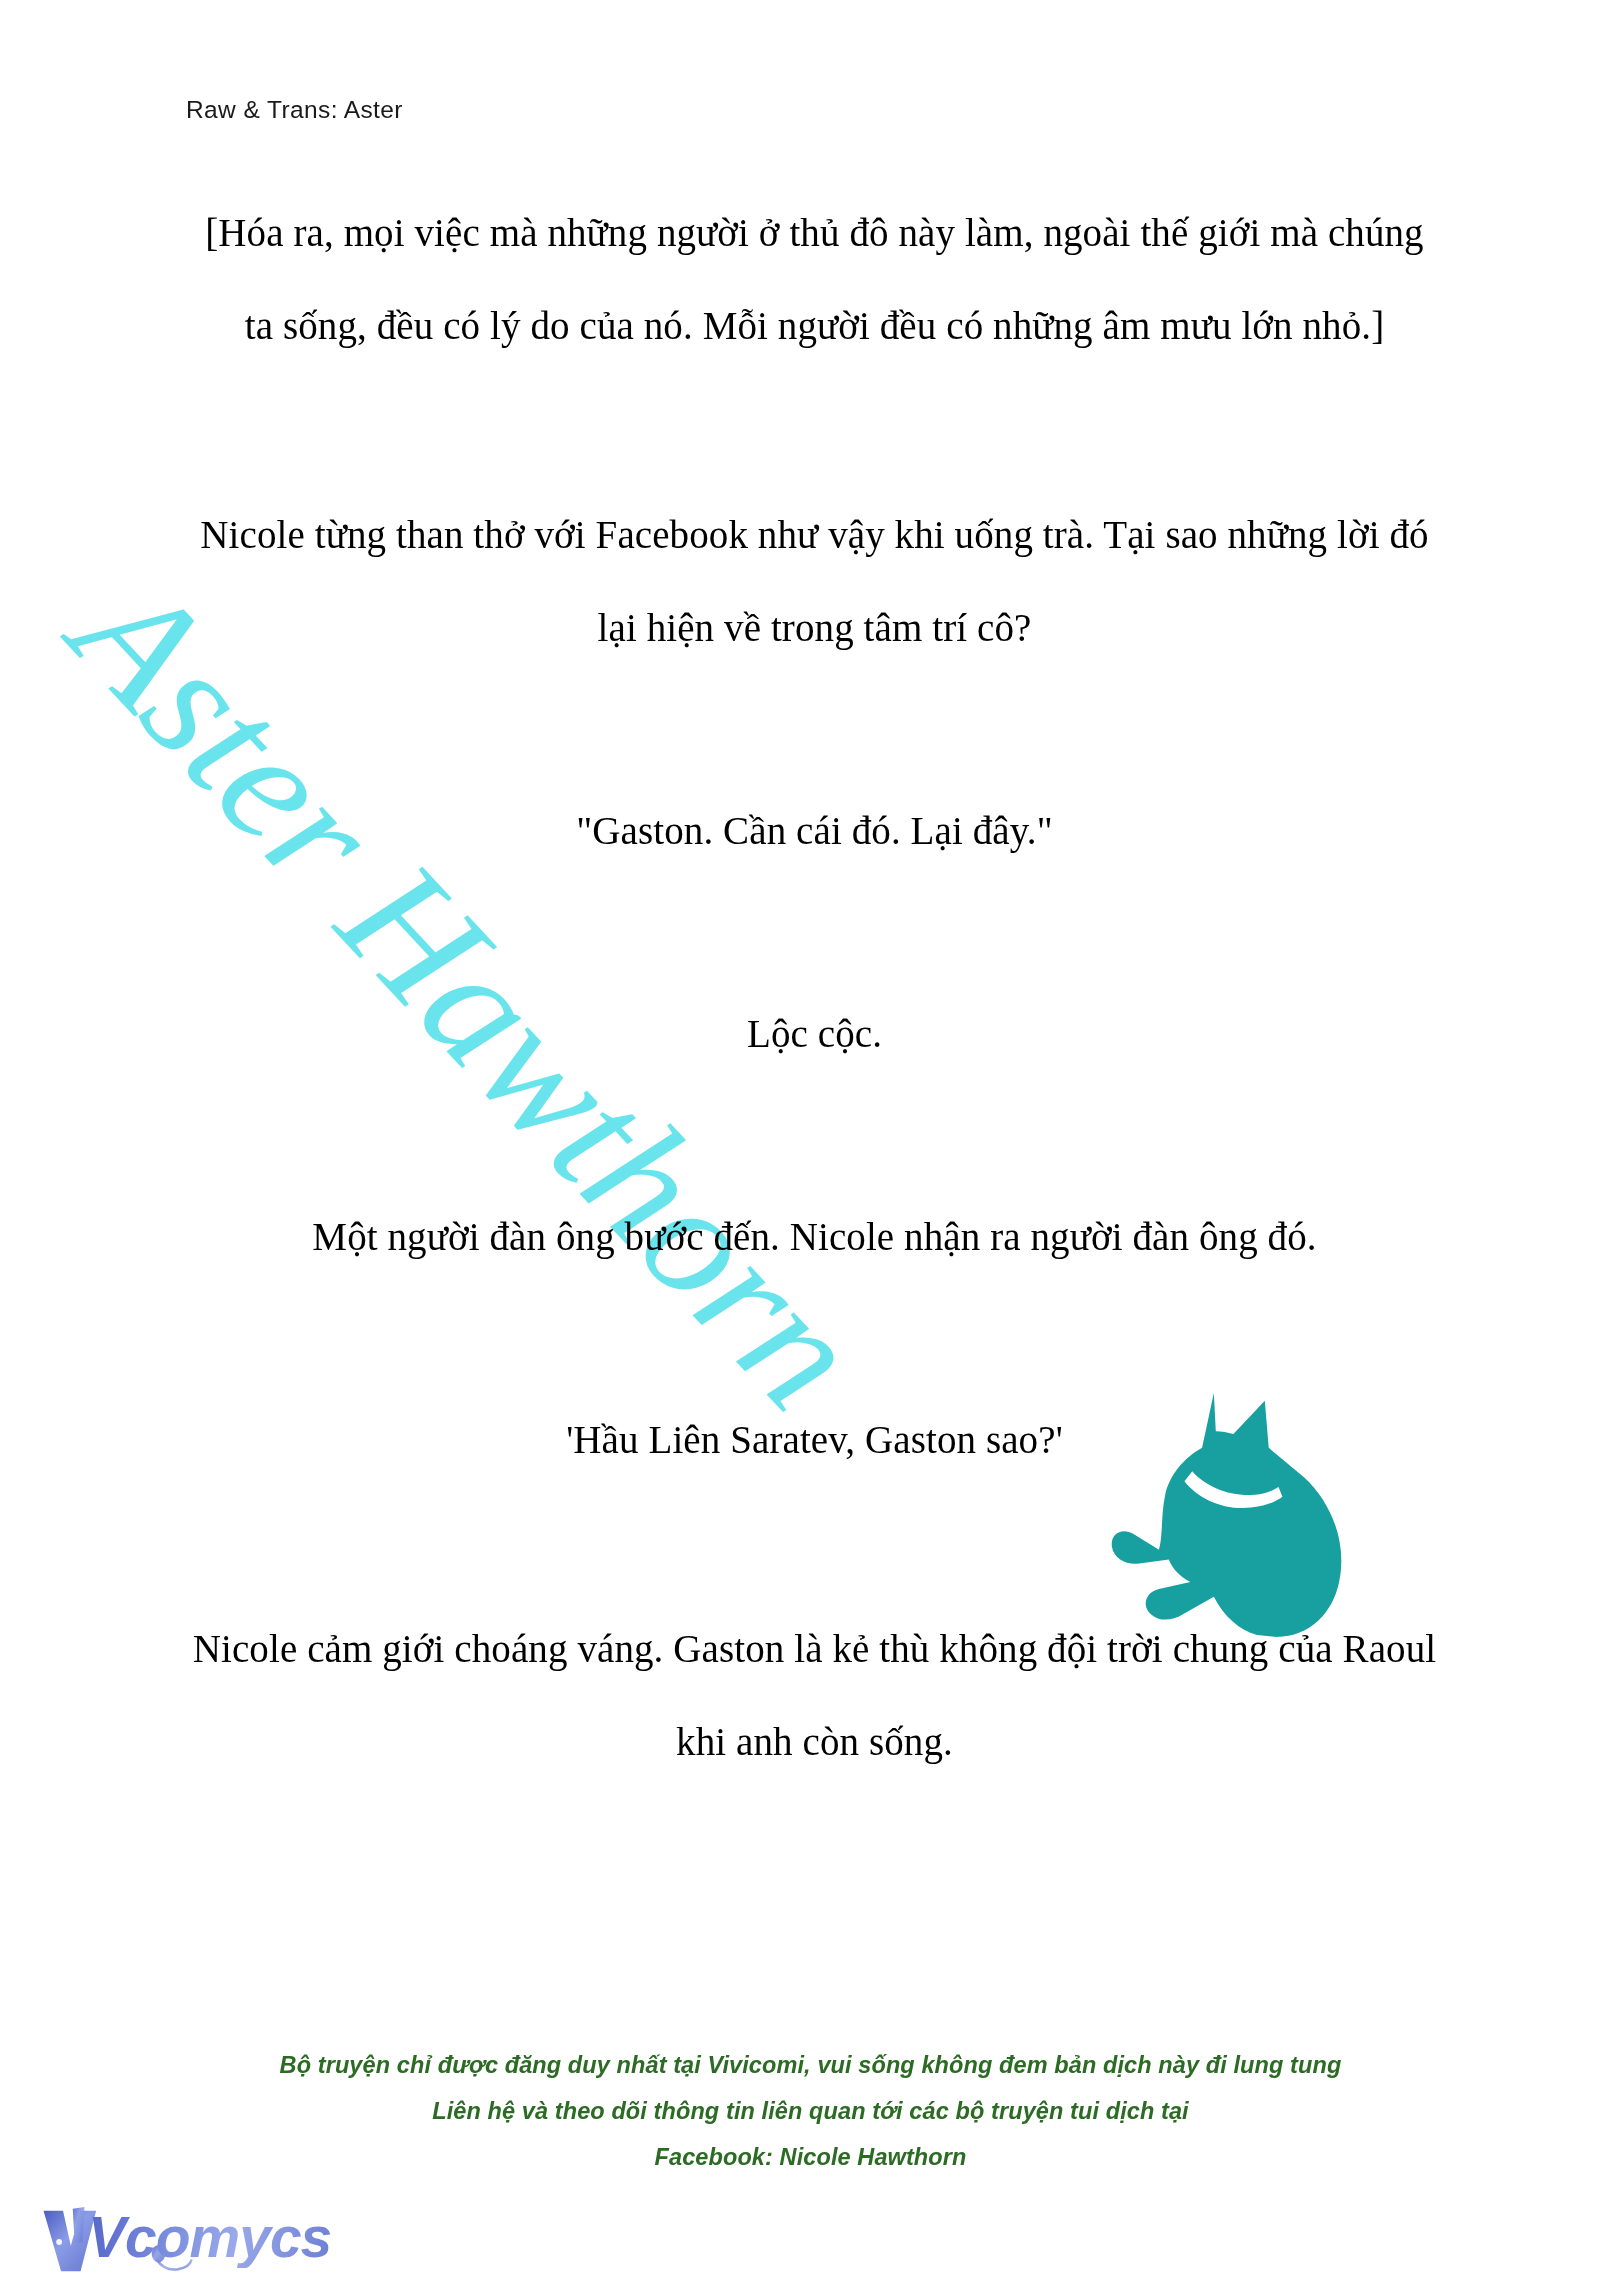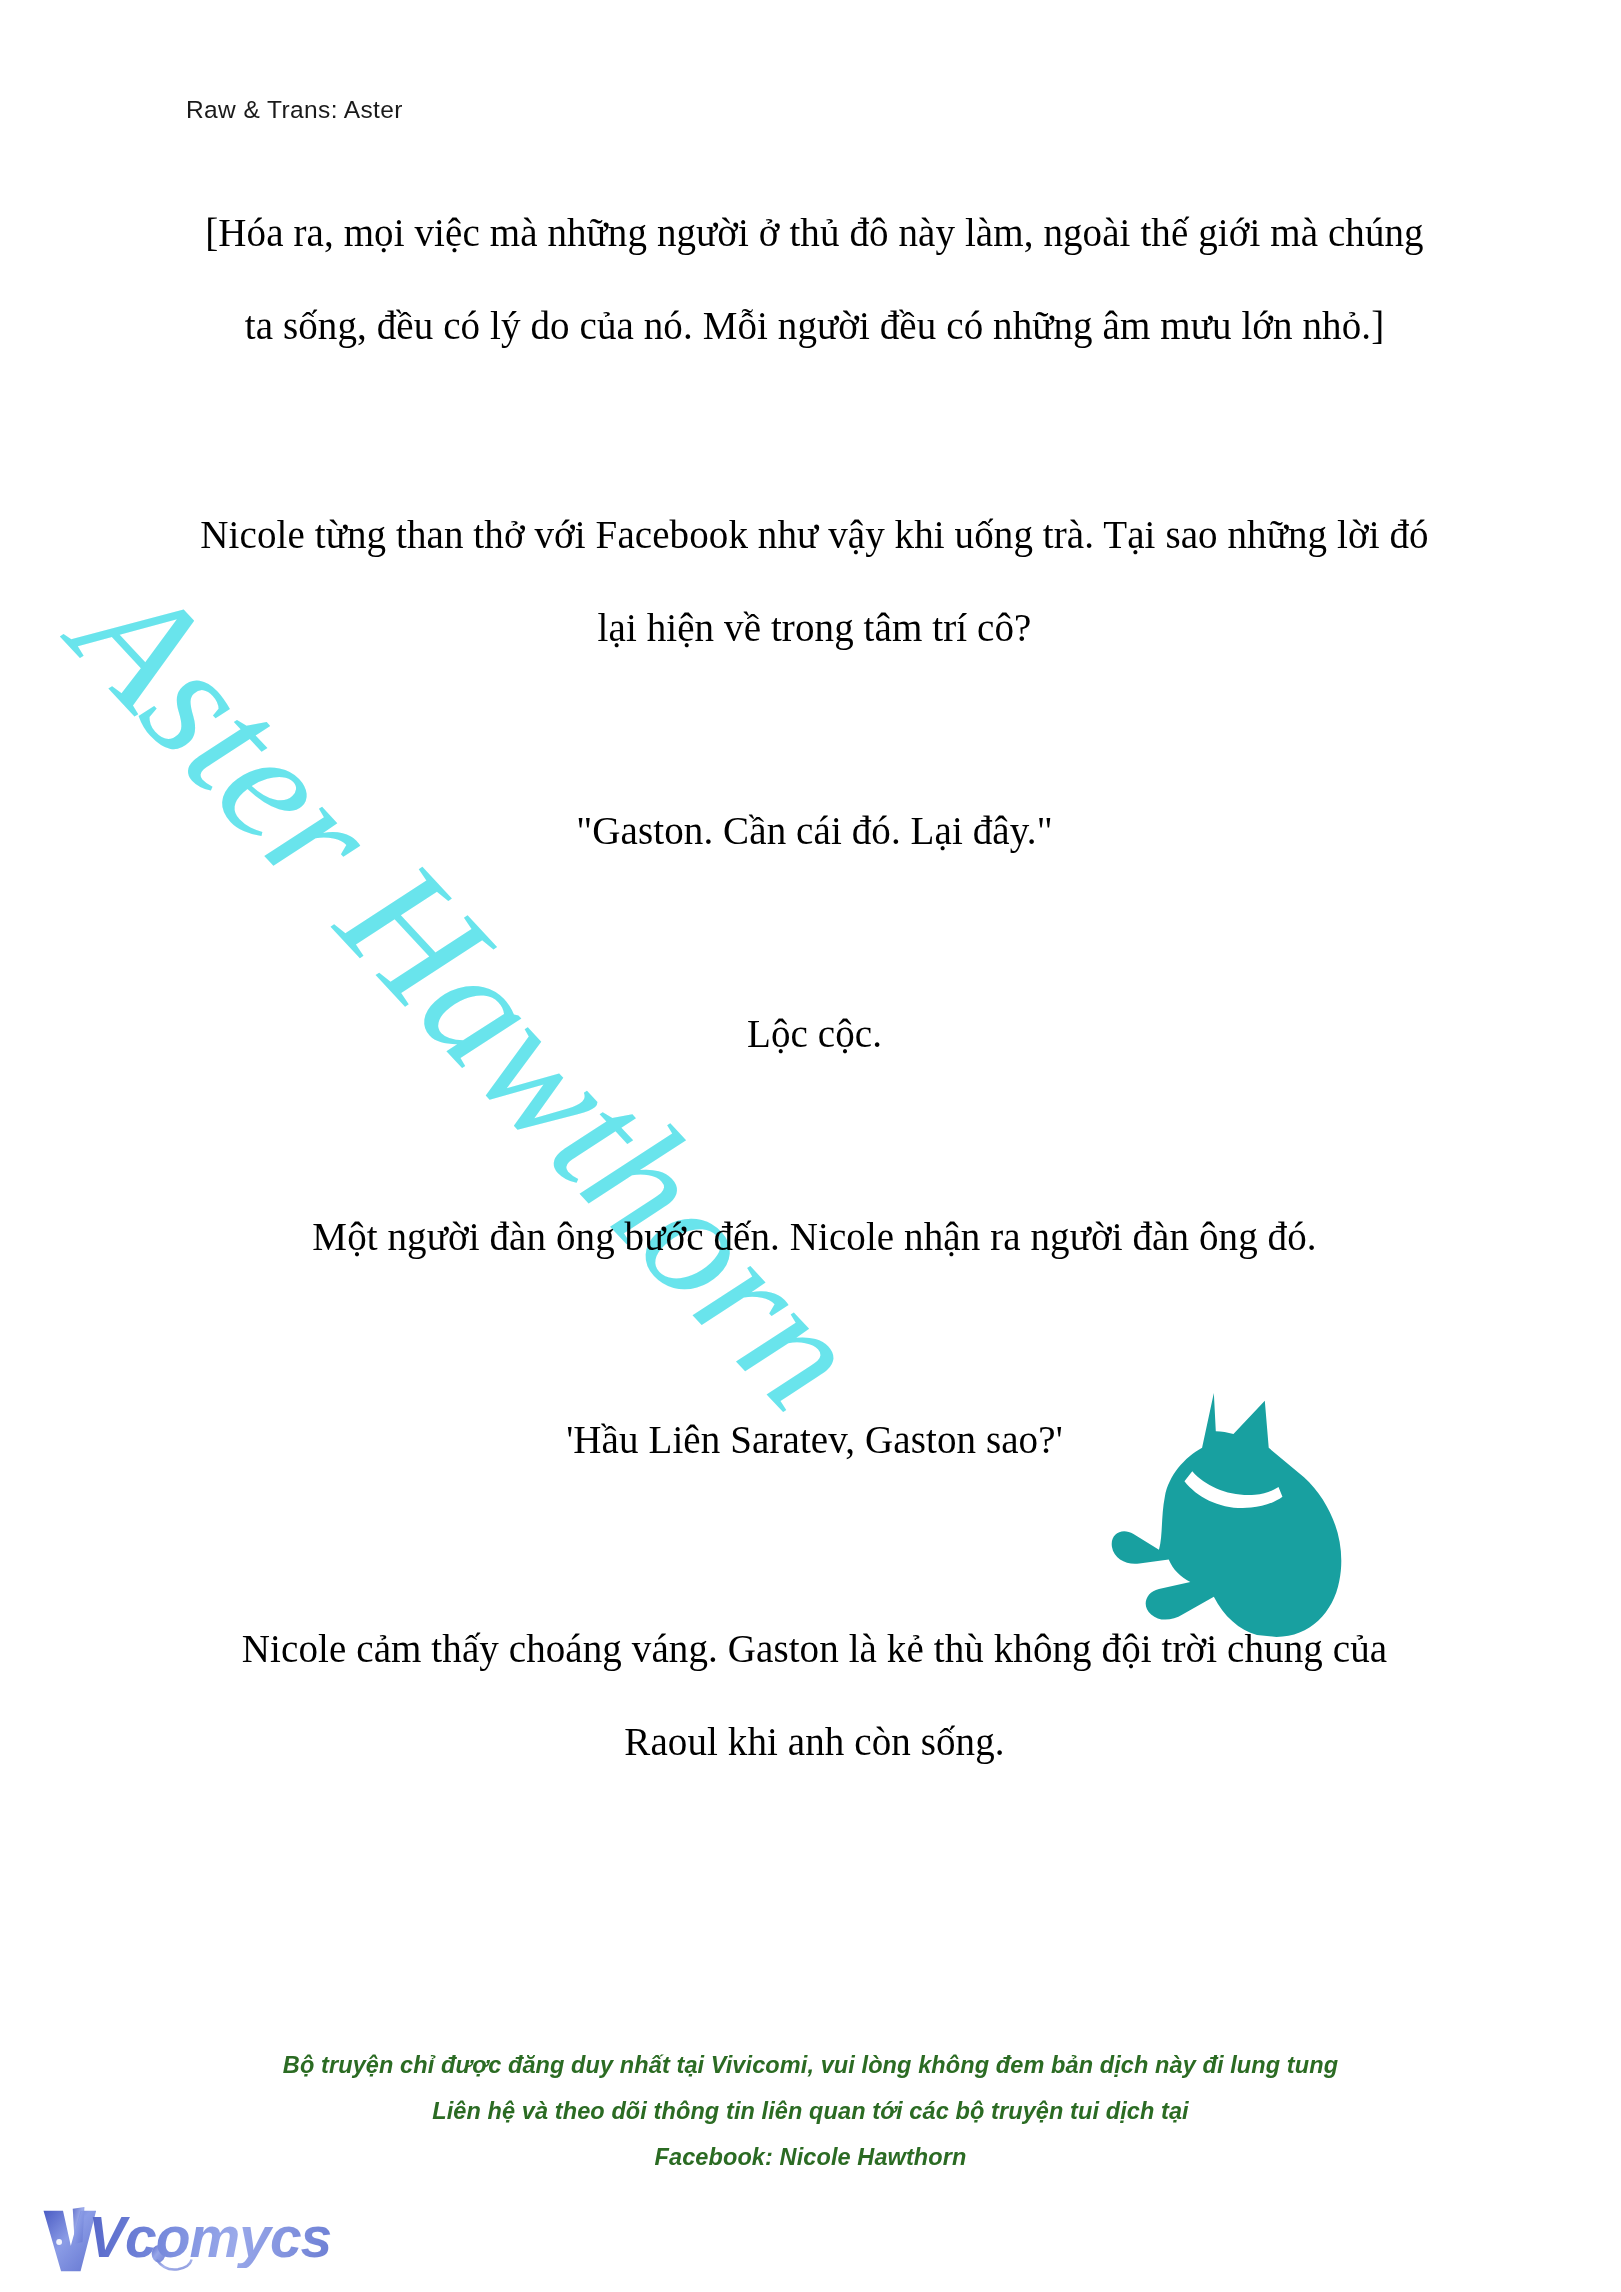--- a/index.html
+++ b/index.html
@@ -177,25 +177,25 @@
     <p class="para">Nicole từng than thở với Facebook như vậy khi uống trà. Tại sao những lời đó lại hiện về trong tâm trí cô?</p>
     <div class="gap-md"></div>
     <p class="para">"Gaston. Cần cái đó. Lại đây."</p>
     <div class="gap-md"></div>
     <p class="para">Lộc cộc.</p>
     <div class="gap-md"></div>
     <p class="para">Một người đàn ông bước đến. Nicole nhận ra người đàn ông đó.</p>
     <div class="gap-md"></div>
     <p class="para">'Hầu Liên Saratev, Gaston sao?'</p>
     <div class="gap-lg"></div>
-    <p class="para">Nicole cảm thấy choáng váng. Gaston là kẻ thù không đội trời chung của Raoul khi anh còn sống.</p>
+    <p class="para">Nicole cảm giới choáng váng. Gaston là kẻ thù không đội trời chung của Raoul khi anh còn sống.</p>
   </div>
 
   <div class="footer-notice">
-    <div>Bộ truyện chỉ được đăng duy nhất tại Vivicomi, vui lòng không đem bản dịch này đi lung tung</div>
+    <div>Bộ truyện chỉ được đăng duy nhất tại Vivicomi, vui sống không đem bản dịch này đi lung tung</div>
     <div>Liên hệ và theo dõi thông tin liên quan tới các bộ truyện tui dịch tại</div>
     <div>Facebook: Nicole Hawthorn</div>
   </div>
 
   <div class="vcomycs">
     <svg width="235" height="76" viewBox="0 0 240 78" style="position:absolute;left:0;top:0;">
       <defs>
         <linearGradient id="vgrad" x1="0" y1="0" x2="1" y2="1">
           <stop offset="0%" stop-color="#4b5cc4"></stop>
           <stop offset="45%" stop-color="#8b9ce6"></stop>

